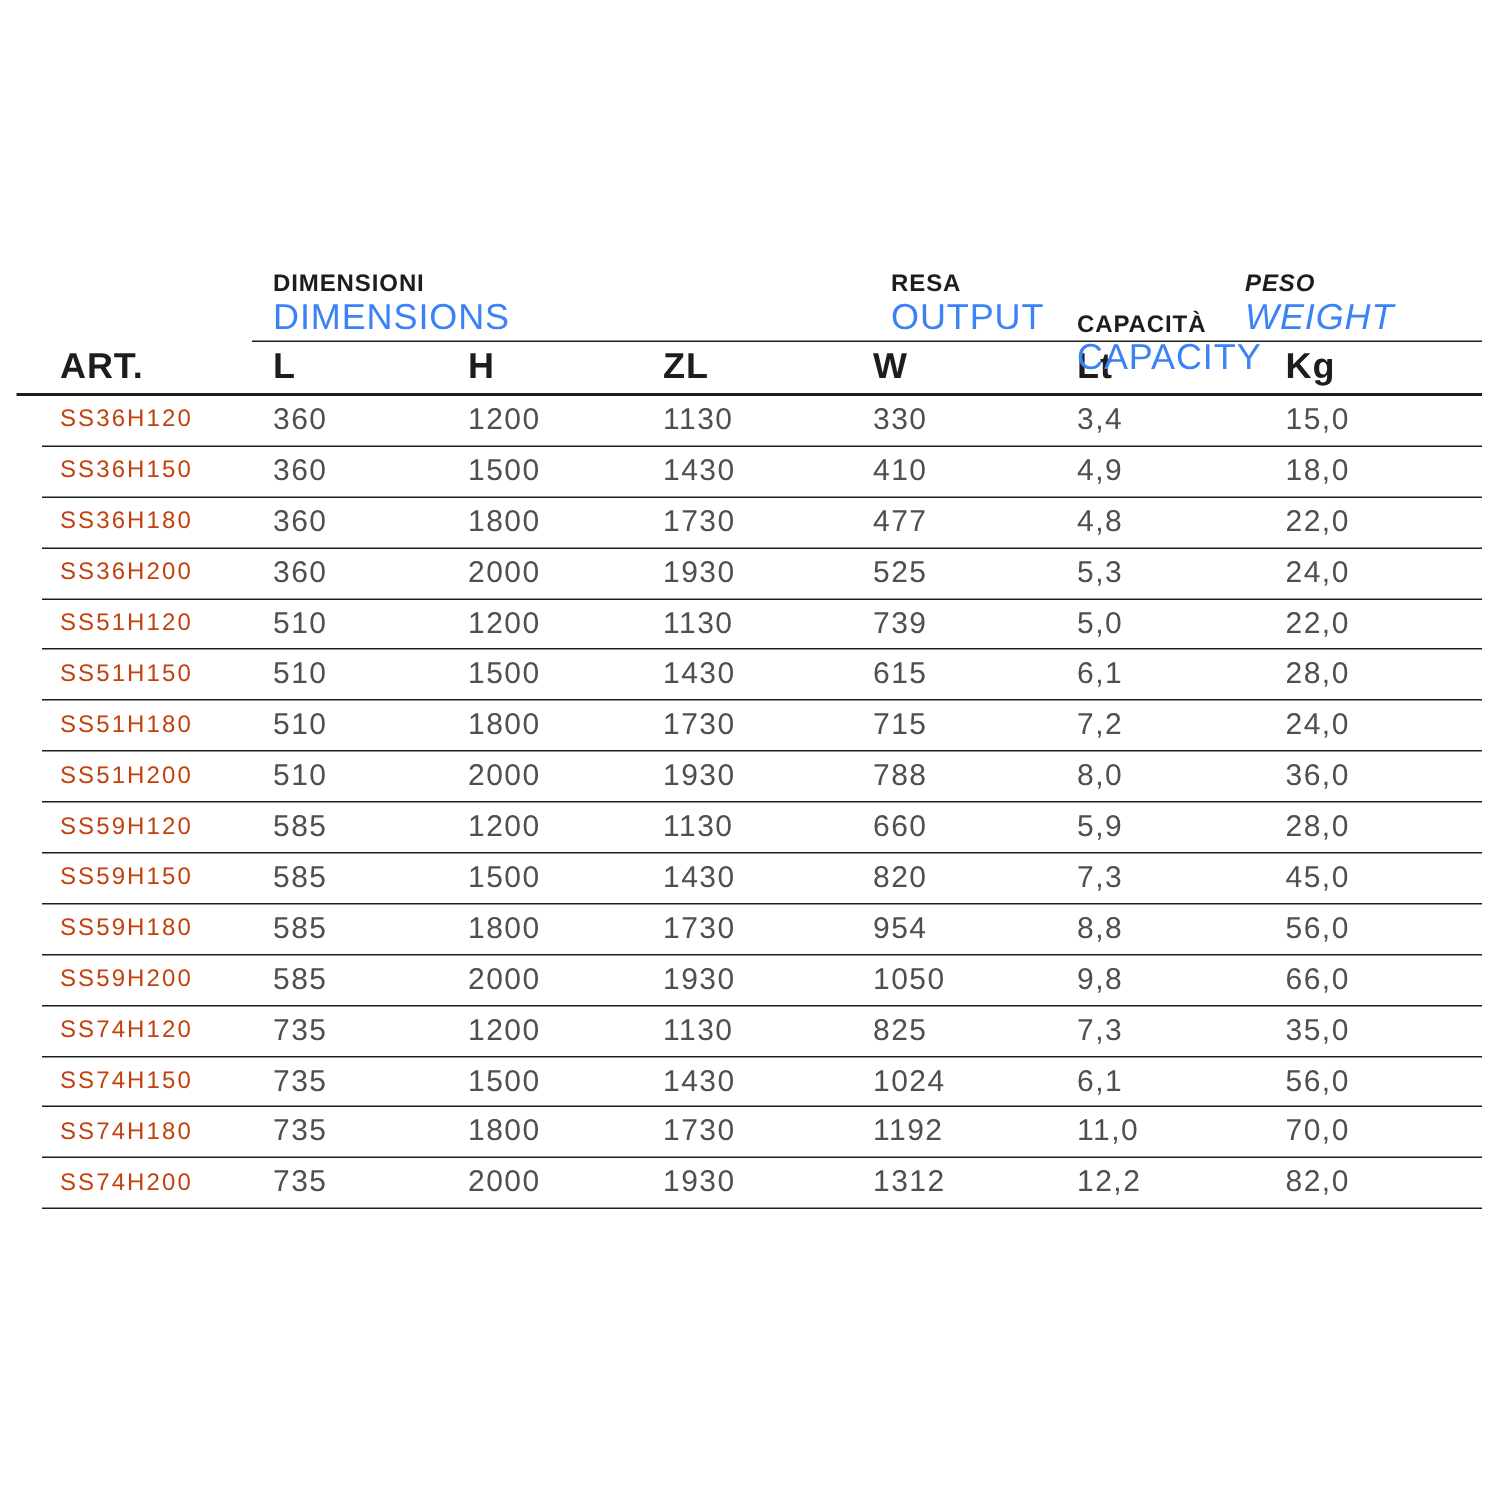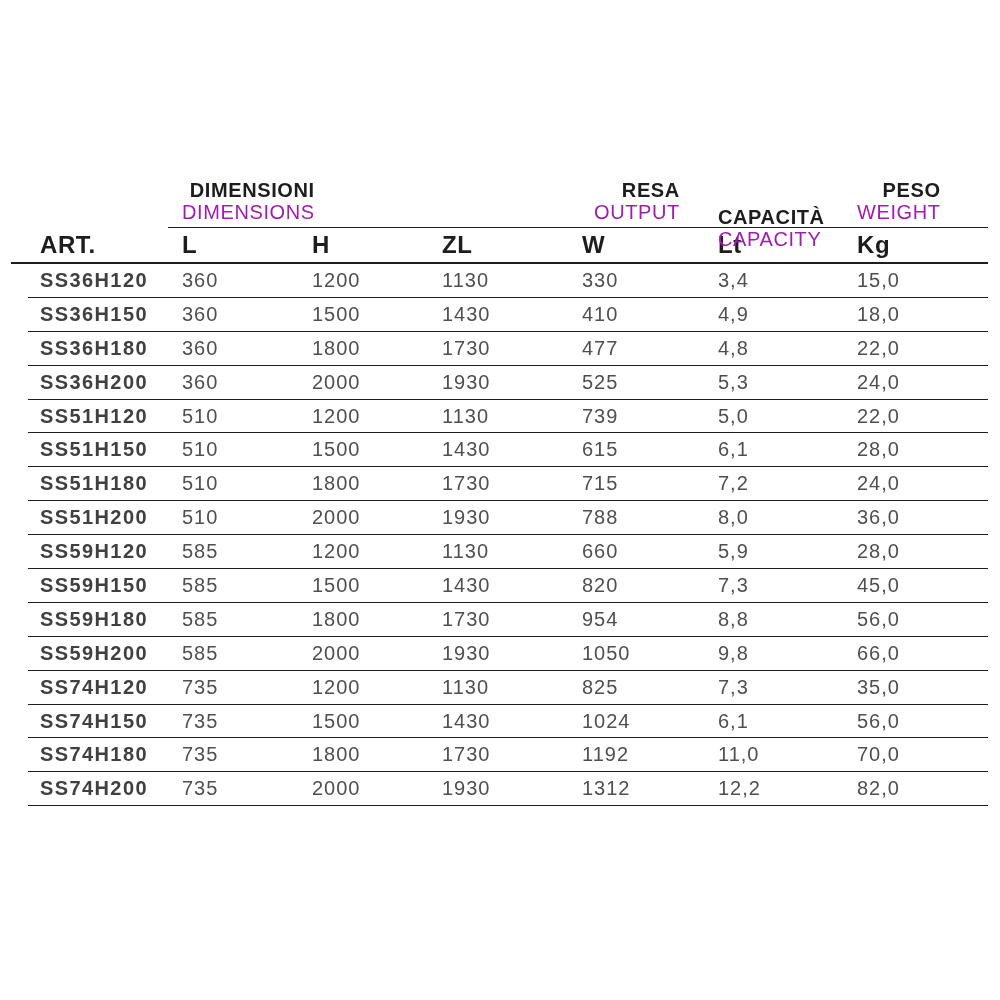--- a/index.html
+++ b/index.html
@@ -30,35 +30,34 @@
     height: 50px;
   }
   .group-col {
     position: absolute;
     top: 1px;
     line-height: 22px;
     white-space: nowrap;
   }
   .group-col .it {
     font-weight: bold;
-    font-size: 20px;
+    font-size: 16px;
     letter-spacing: 0.6px;
     color: #1d1d1b;
-    text-align: right;
   }
   .group-col .en {
     font-weight: normal;
-    font-size: 20px;
+    font-size: 24px;
     letter-spacing: 0.6px;
-    color: #a21caf;
+    color: #3b82f6;
   }
   .group-col.g-dim  { left: 154px; }
   .group-col.g-resa { left: 566px; }
   .group-col.g-cap  { left: 690px; margin-top: 27px; }
-  .group-col.g-peso { left: 829px; }
+  .group-col.g-peso { left: 802px; font-style: italic; }
   .group-underline {
     position: absolute;
     left: 140px;
     right: 0;
     bottom: 0;
     border-bottom: 1.6px solid #1d1d1b;
   }
   
   .grid-cols {
     display: grid;
@@ -80,24 +79,24 @@
     white-space: nowrap;
   }
   
   .data-row {
     height: 32.9px;
     padding-left: 12px;
     border-bottom: 1.8px solid #1d1d1b;
     box-sizing: content-box;
   }
   .data-row .art {
-    font-weight: bold;
-    font-size: 20px;
+    font-weight: normal;
+    font-size: 16px;
     letter-spacing: 1.4px;
-    color: #404040;
+    color: #c2410c;
     white-space: nowrap;
   }
   .data-row .val {
     font-weight: normal;
     font-size: 20px;
     letter-spacing: 1px;
     color: #4f4f4e;
     white-space: nowrap;
   }
 </style>

